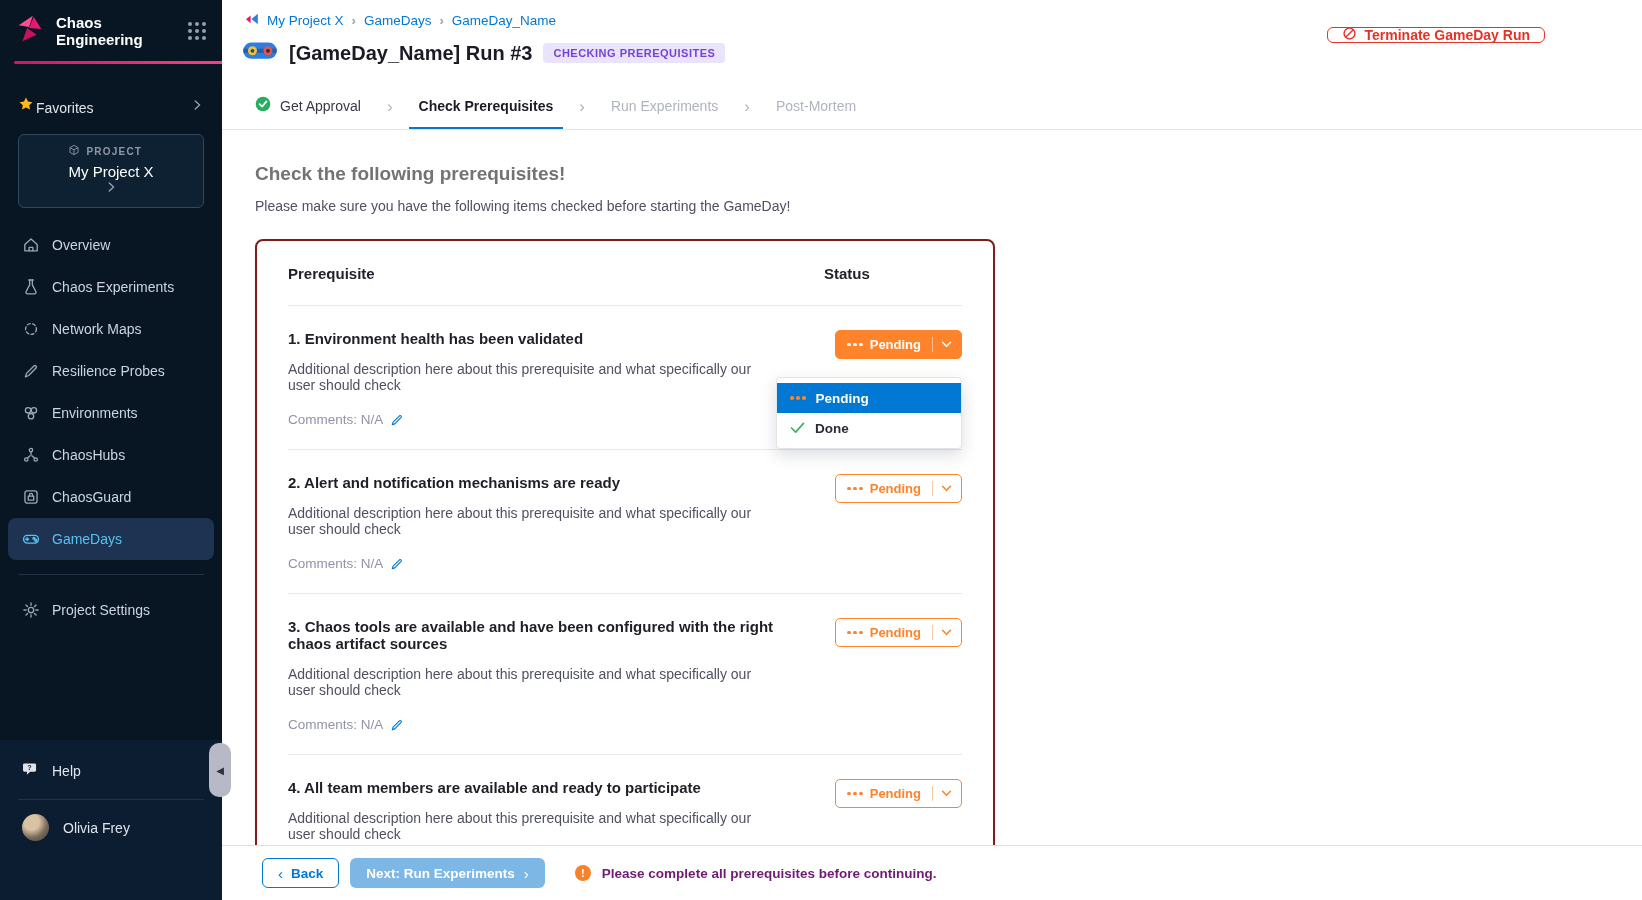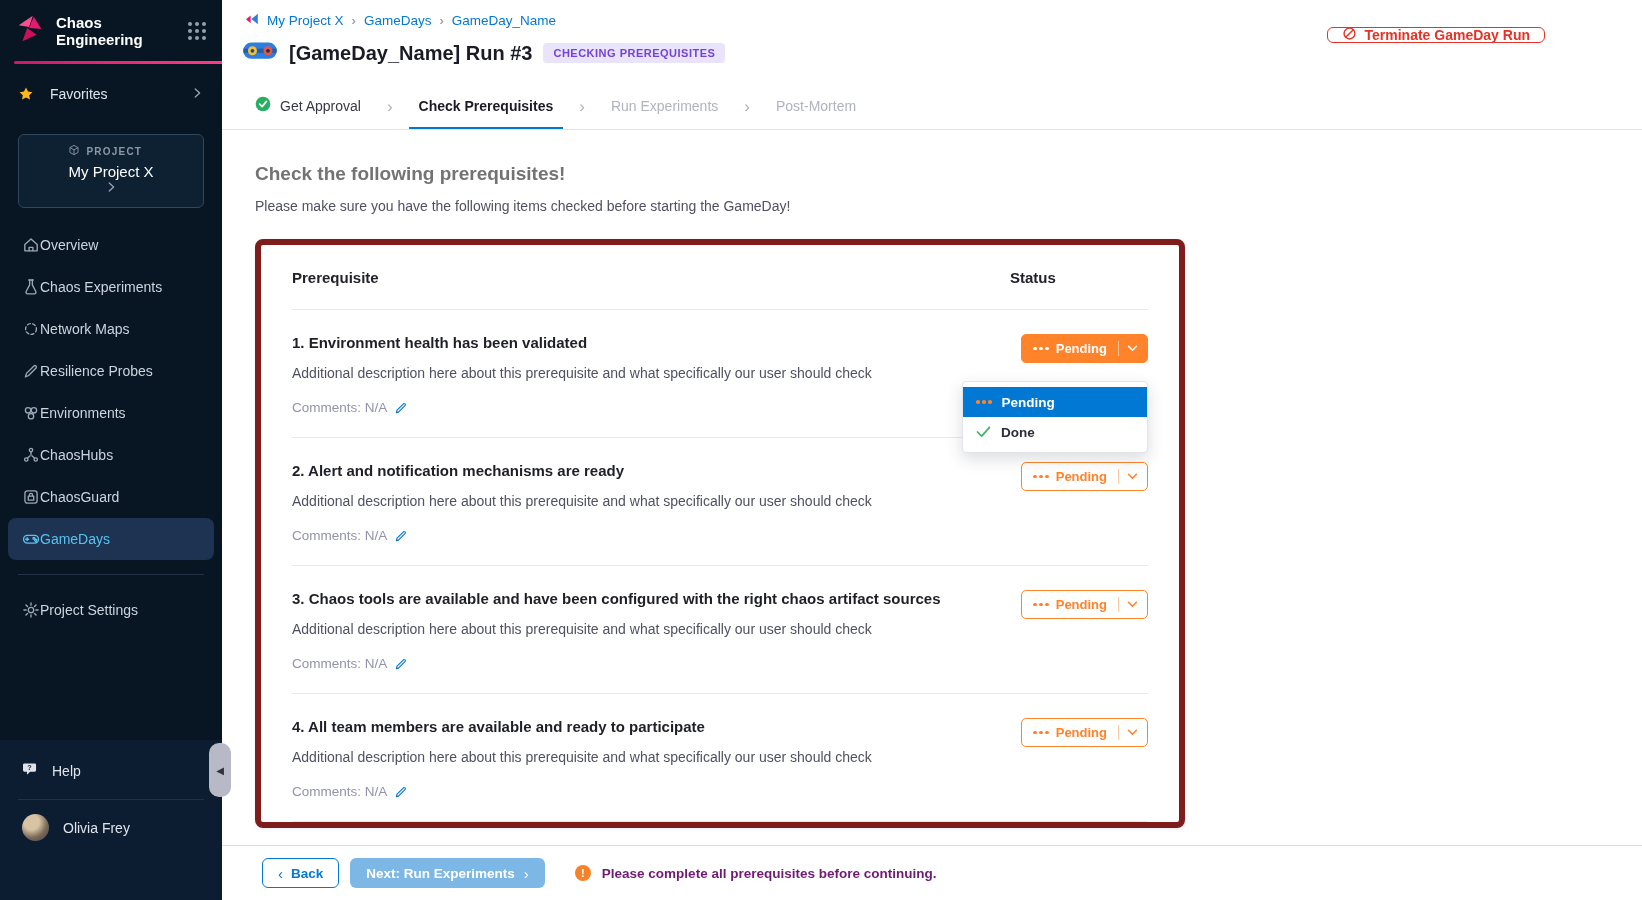--- a/index.html
+++ b/index.html
@@ -8,30 +8,30 @@
   .app { position:relative; width:1642px; height:900px; display:flex; }
 
   
   .sidebar { position:relative; width:222px; height:900px; background:#081624; flex:0 0 222px; color:#ccd4de; }
   .brand-row { display:flex; align-items:center; padding:13px 14px 10px 14px; gap:10px; }
   .brand-text { flex:1; color:#fff; font-size:15px; font-weight:700; line-height:1.15; }
   .grid9 { display:grid; grid-template-columns:repeat(3,4px); gap:3px; cursor:pointer; margin-right:2px; }
   .grid9 i { width:4px; height:4px; border-radius:50%; background:#93a0b2; }
   .brand-underline { height:3px; margin:2px 0 0 14px; width:208px; border-radius:2px 0 0 2px;
                      background:linear-gradient(90deg,#cf1766,#ff3c84); }
-  .fav-row { display:flex; align-items:flex-start; gap:16px; margin:22px 18px 0 18px; height:30px; cursor:pointer; }
+  .fav-row { display:flex; align-items:flex-end; gap:2px; margin:22px 18px 0 18px; height:30px; cursor:pointer; }
   .fav-row .lbl { flex:1; font-size:14px; color:#dfe4ec; }
   .proj-card { margin:18px 18px 0 18px; border:1px solid #32465c; background:#0e2133; border-radius:6px;
                padding:9px 12px; display:flex; align-items:center; cursor:pointer;flex-direction:column; }
   .proj-card .pc-main { flex:1; }
   .proj-eyebrow { display:flex; align-items:center; gap:6px; font-size:10px; letter-spacing:1.2px;
                   font-weight:700; color:#8d97a5; }
   .proj-name { margin-top:5px; font-size:15px; color:#fff; }
   nav.side-nav { margin-top:16px; }
-  .nav-item { display:flex; align-items:center; gap:0; height:42px; margin:0 8px; padding:0 14px;
+  .nav-item { display:flex; align-items:center; gap:12px; height:42px; margin:0 8px; padding:0 14px;
               border-radius:8px; cursor:pointer; font-size:14px; color:#ccd4de; }
   .nav-item .nicon { display:flex; width:18px; color:#9aa6b5; }
   .nav-item.active { background:#1e3252; color:#58c3f0; }
   .nav-item.active .nicon { color:#58c3f0; }
   .nav-divider { height:1px; background:#223246; margin:14px 18px; }
   .side-bottom { position:absolute; left:0; right:0; bottom:0; height:160px; background:#0c1d31; }
   .help-row { display:flex; align-items:center; gap:12px; padding:20px 22px 0 22px; cursor:pointer; font-size:14px; color:#dfe4ec; }
   .bottom-divider { height:1px; background:#223246; margin:18px 18px 0 18px; }
   .user-row { display:flex; align-items:center; gap:14px; padding:14px 22px 0 22px; cursor:pointer; font-size:14px; color:#dfe4ec; }
   .avatar { width:27px; height:27px; border-radius:50%;
@@ -62,21 +62,21 @@
           border-bottom:2px solid transparent; cursor:pointer; }
   .step.active { font-weight:700; color:#1b1b28; border-bottom-color:#0278d5; }
   .step.upcoming { color:#b0b3c1; }
   .step-sep { display:flex; align-items:center; color:#b0b1c3; font-size:17px; padding:0 16px; }
 
   .content { position:absolute; top:130px; left:0; right:0; bottom:55px; background:#fff; overflow:hidden;
              padding:33px 0 0 33px; }
   .content h2 { font-size:19px; font-weight:700; color:#737373; }
   .content .sub { margin-top:13px; font-size:14px; color:#4f5162; }
 
-  .card { position:relative; margin-top:25px; width:930px; background:#fff; border:6px solid #7f1d1d;
+  .card { position:relative; margin-top:25px; width:740px; background:#fff; border:2px solid #7f1d1d;
           border-radius:8px; padding:0 31px; box-shadow:0 1px 4px rgba(96,97,112,.10); }
   .card-head { display:flex; align-items:center; height:65px; border-bottom:1px solid #e8e8ef; }
   .card-head .c1 { flex:1; font-size:15px; font-weight:600; color:#22222a; }
   .card-head .c2 { width:150px; padding-left:12px; font-size:15px; font-weight:600; color:#22222a; }
 
   .prow { display:flex; border-bottom:1px solid #e8e8ef; }
   .prow-main { flex:1; padding:24px 30px 22px 0; }
   .prow-title { font-size:15px; font-weight:700; color:#1f2027; }
   .prow-desc { margin-top:14px; font-size:14px; color:#4f5162; }
   .prow-comments { margin-top:19px; display:flex; align-items:center; gap:7px; font-size:13.5px; color:#9293ab; }

